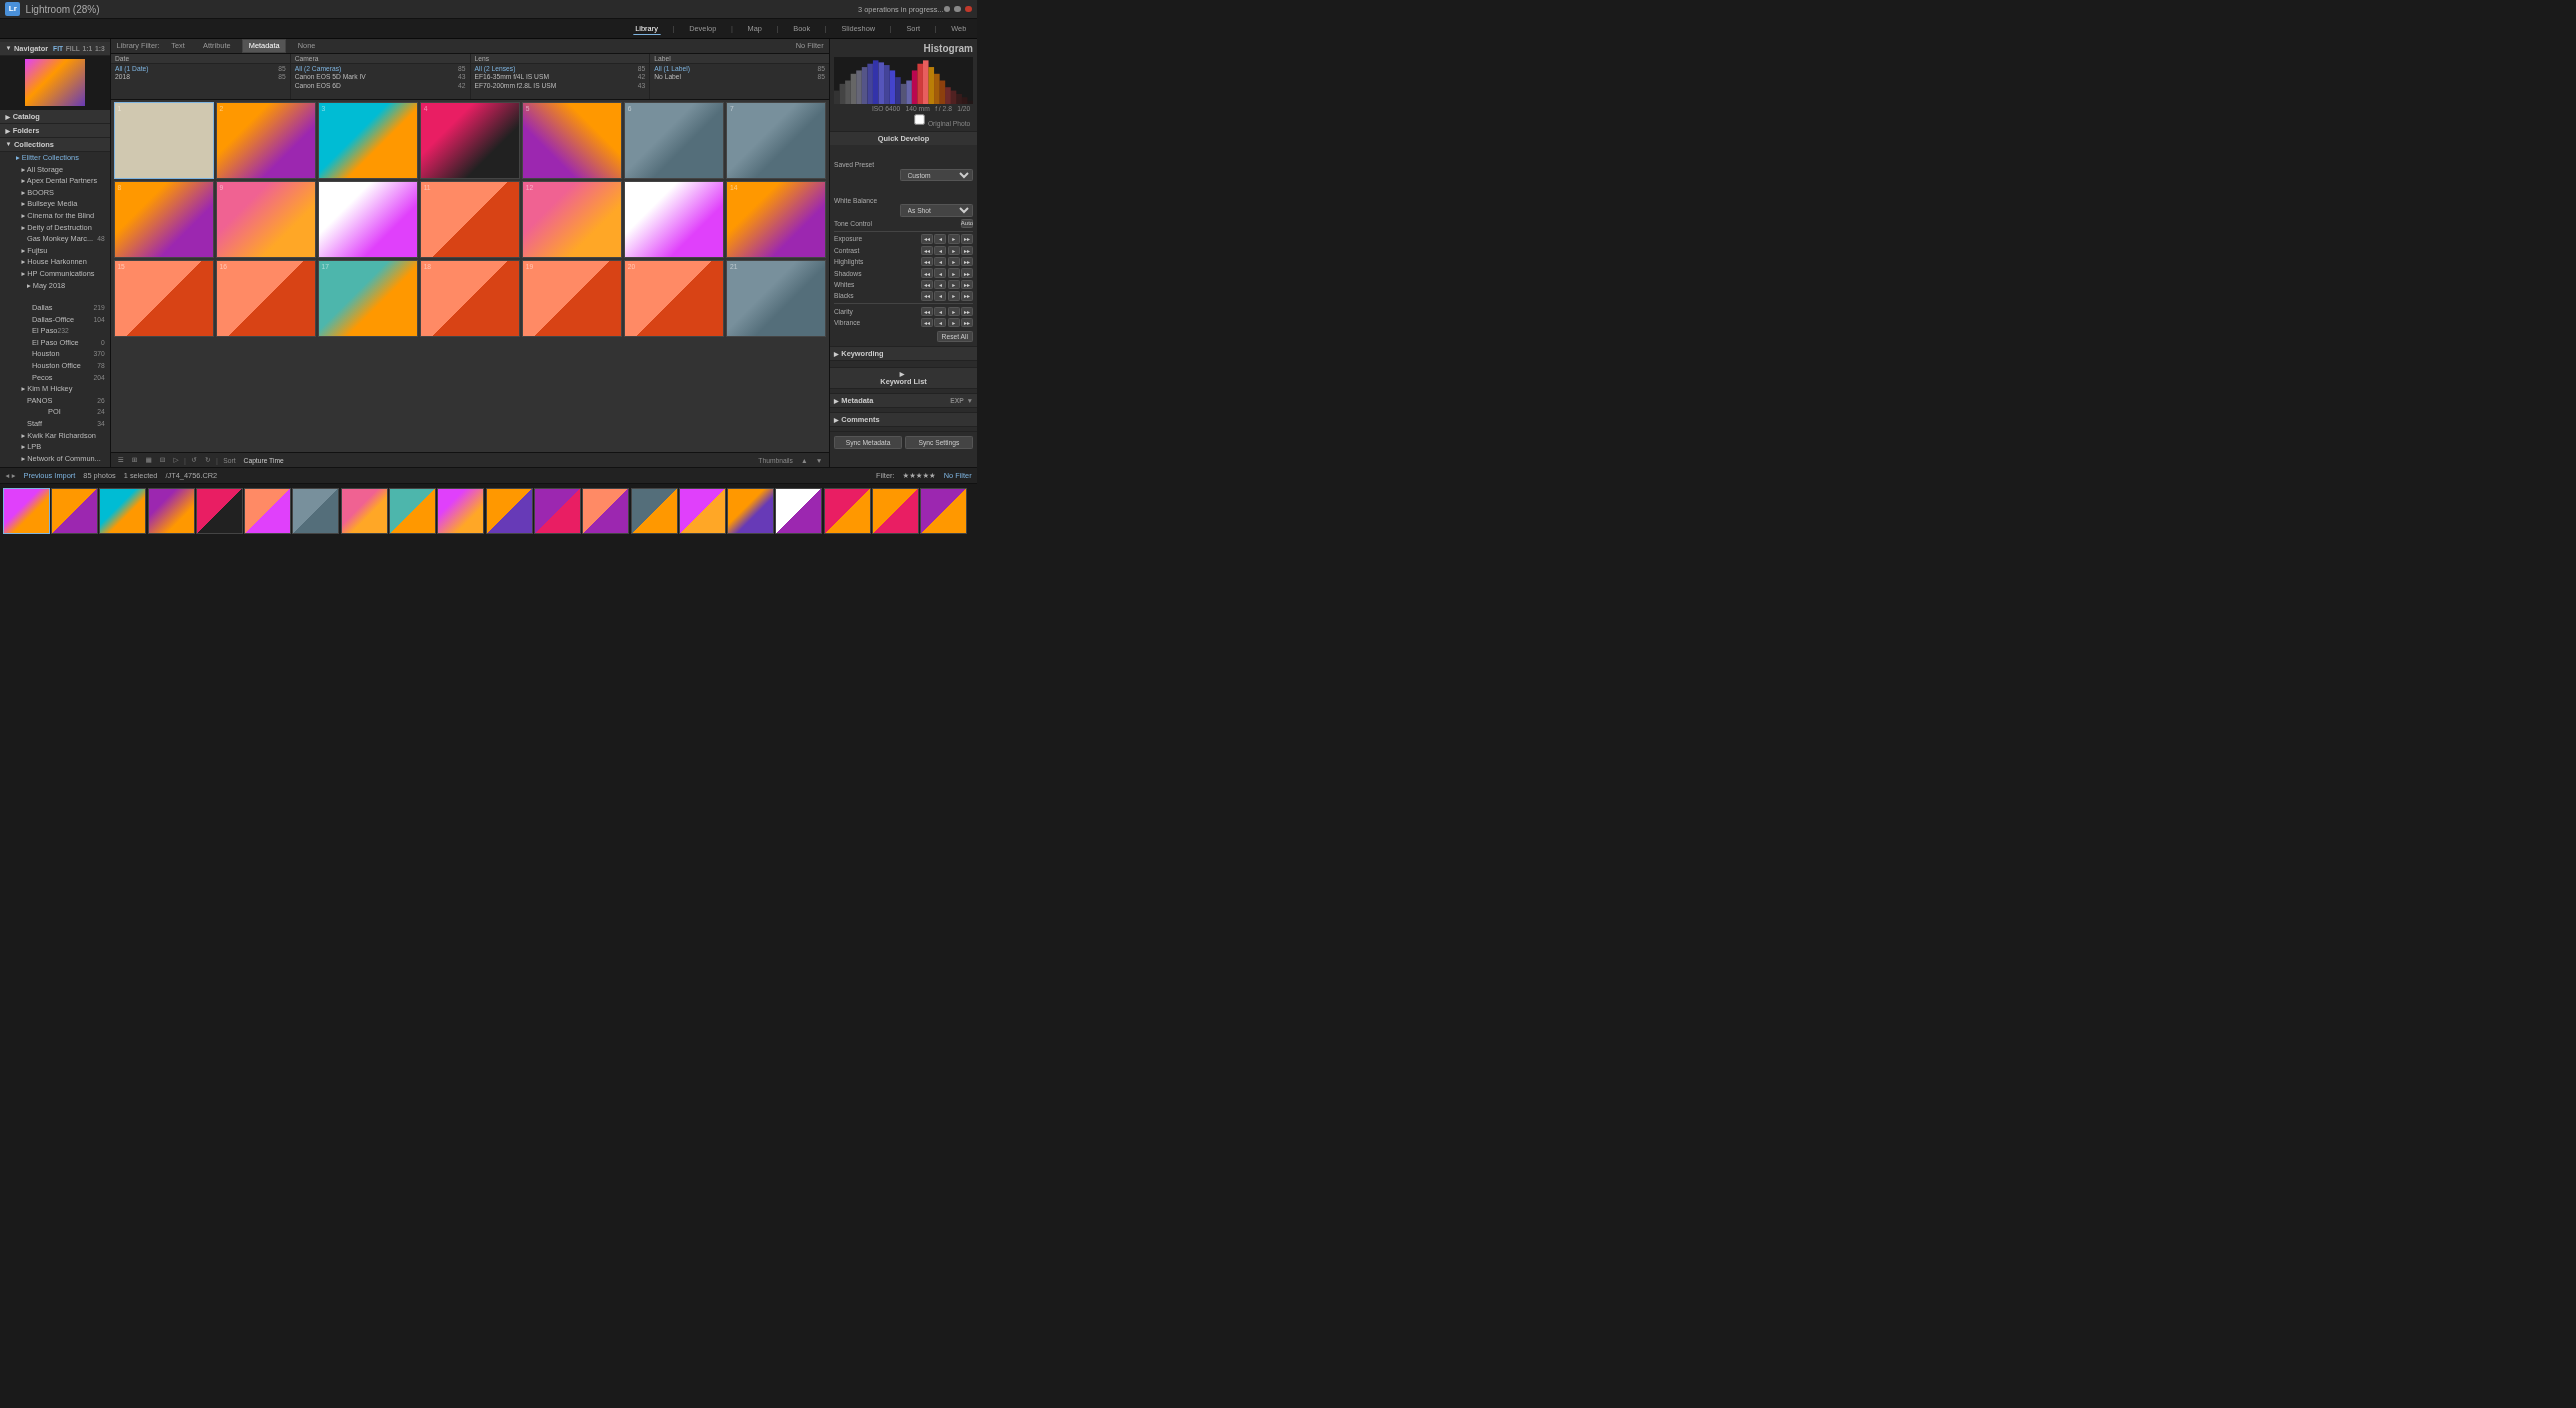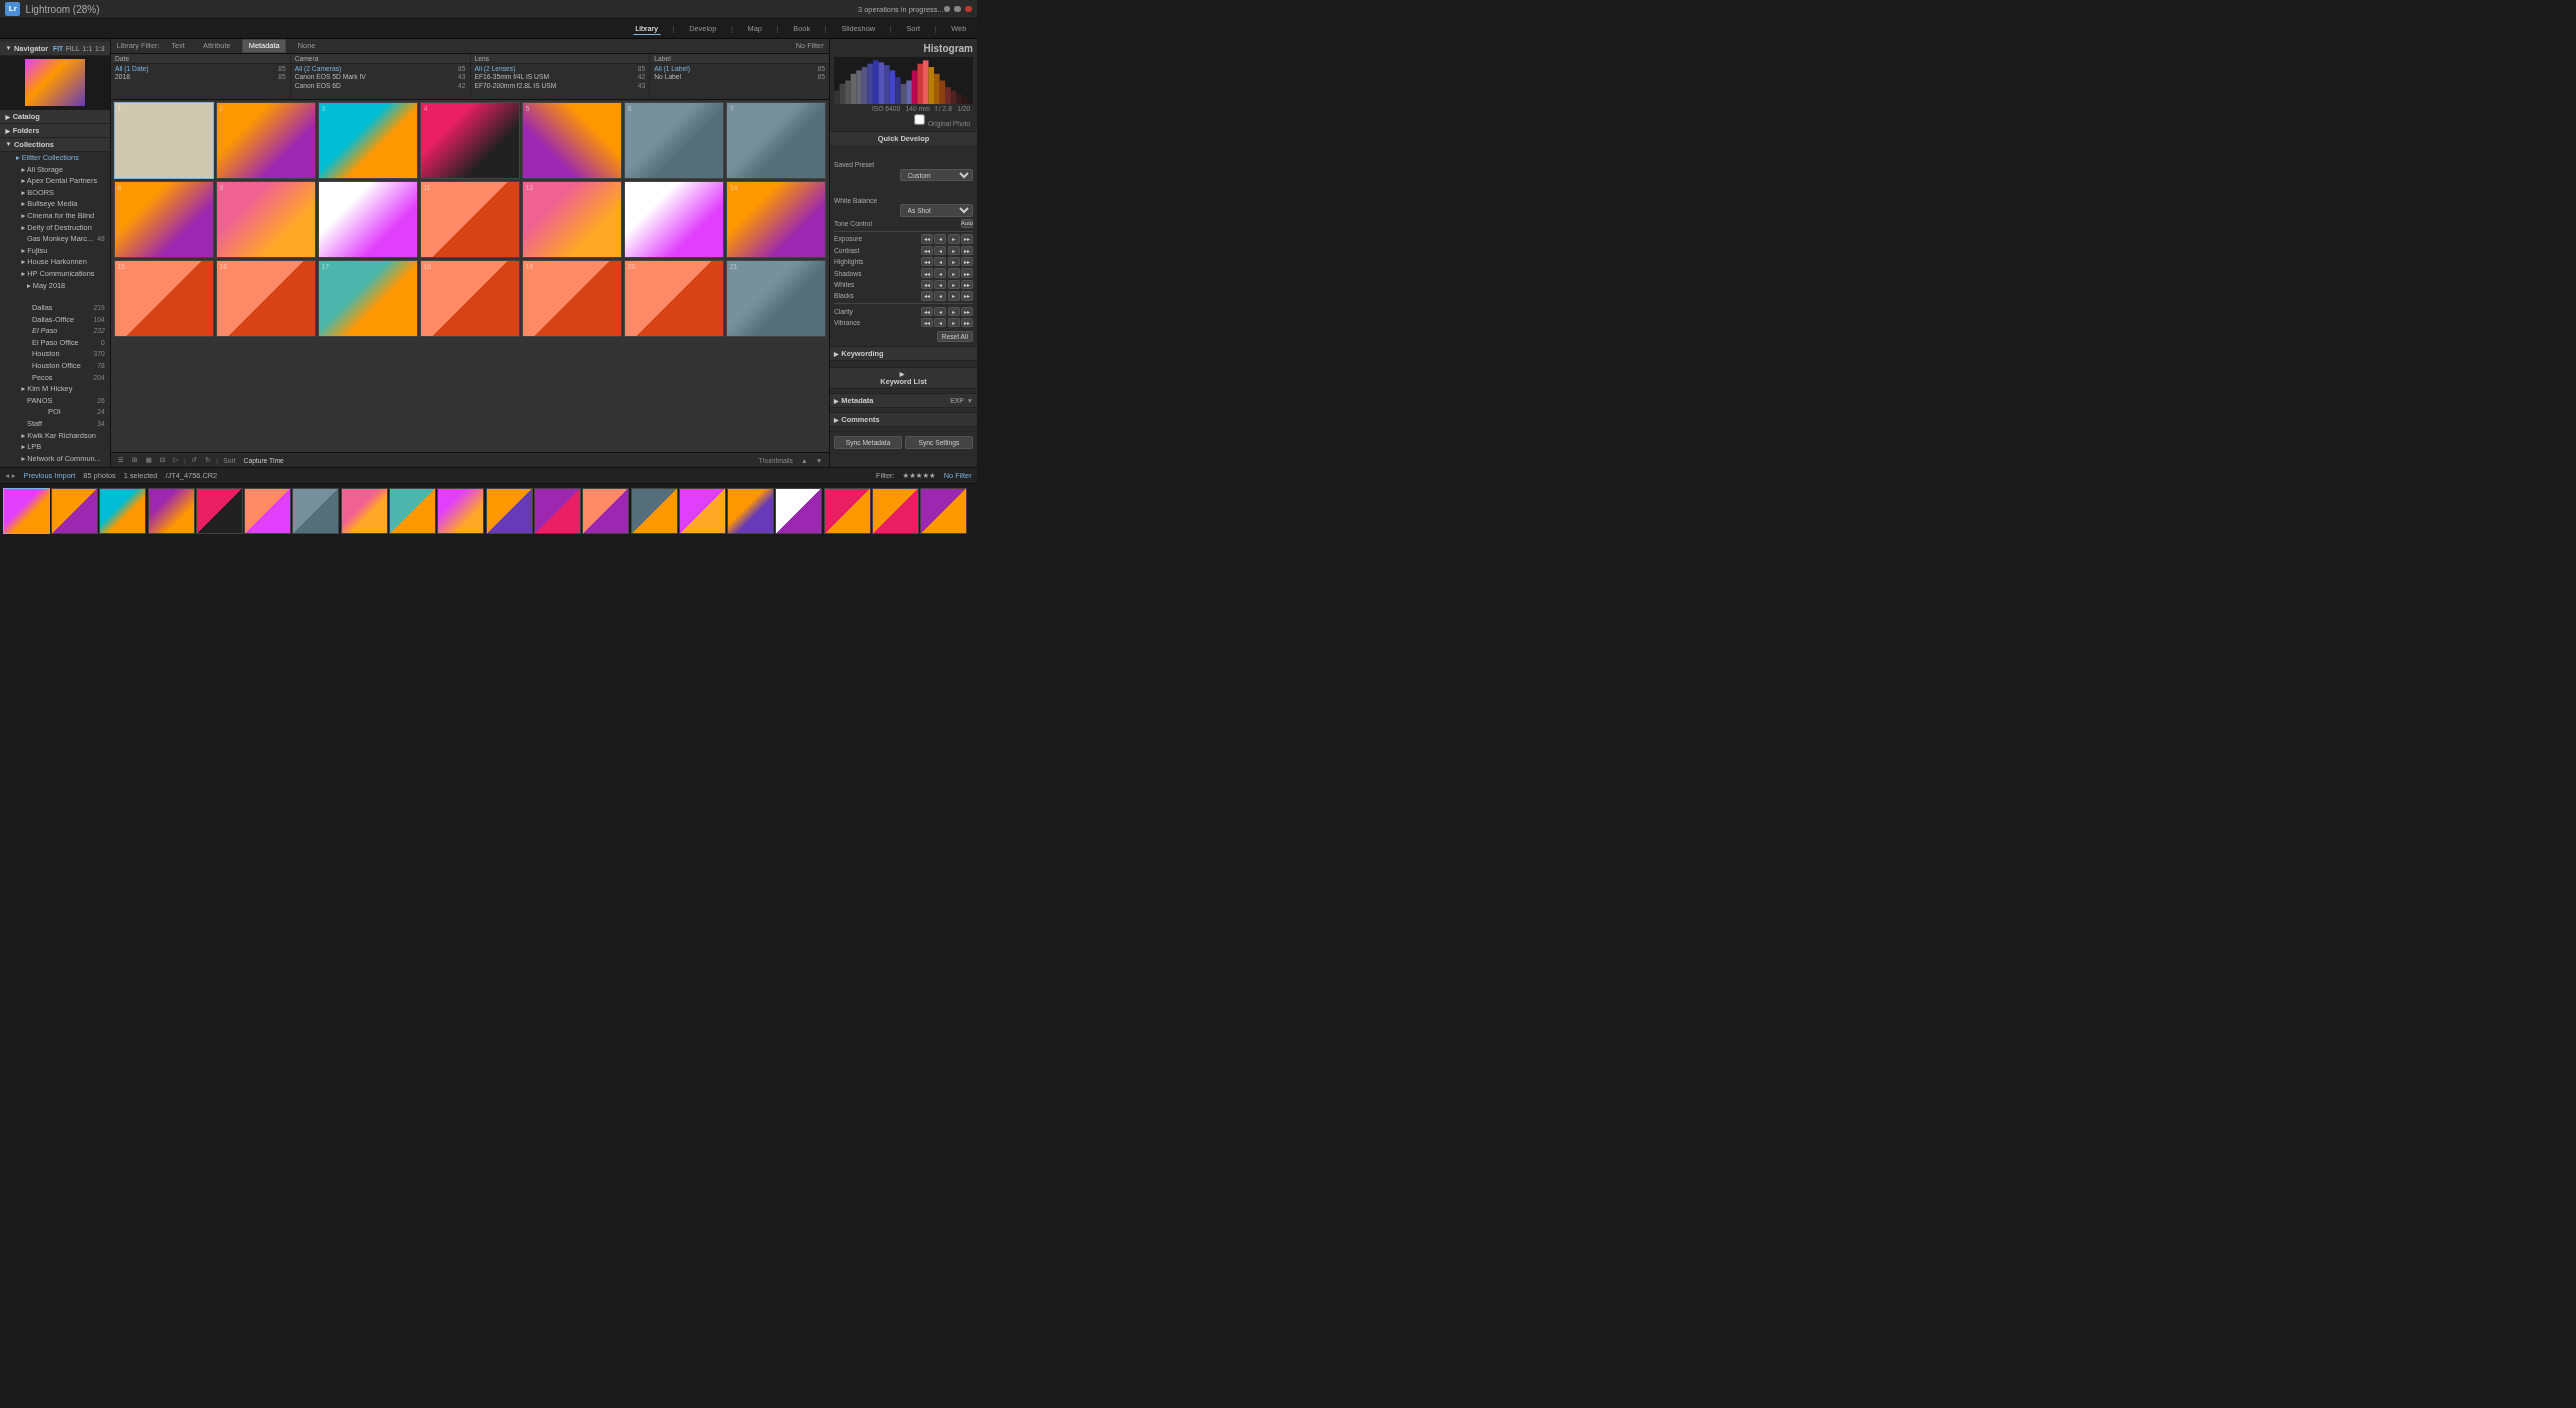--- a/index.html
+++ b/index.html
@@ -476,21 +476,21 @@
         <span>▸ May 2018</span>
       </div>
     <div class="tree-item indent4" style="display:flex;justify-content:space-between;margin-top:11px;">
         <span>Dallas</span>
         <span class="count">219</span>
       </div>
     <div class="tree-item indent4" style="display:flex;justify-content:space-between;">
         <span>Dallas-Office</span>
         <span class="count">104</span>
       </div>
-    <div class="tree-item indent4" style="display:flex;justify-content:space-between;font-style:italic;">
+    <div class="tree-item indent4" style="display:flex;justify-content:flex-start;">
         <span>El Paso</span>
         <span class="count">232</span>
       </div>
     <div class="tree-item indent4" style="display:flex;justify-content:space-between;">
         <span>El Paso Office</span>
         <span class="count">0</span>
       </div>
     <div class="tree-item indent4" style="display:flex;justify-content:space-between;">
         <span>Houston</span>
         <span class="count">370</span>

